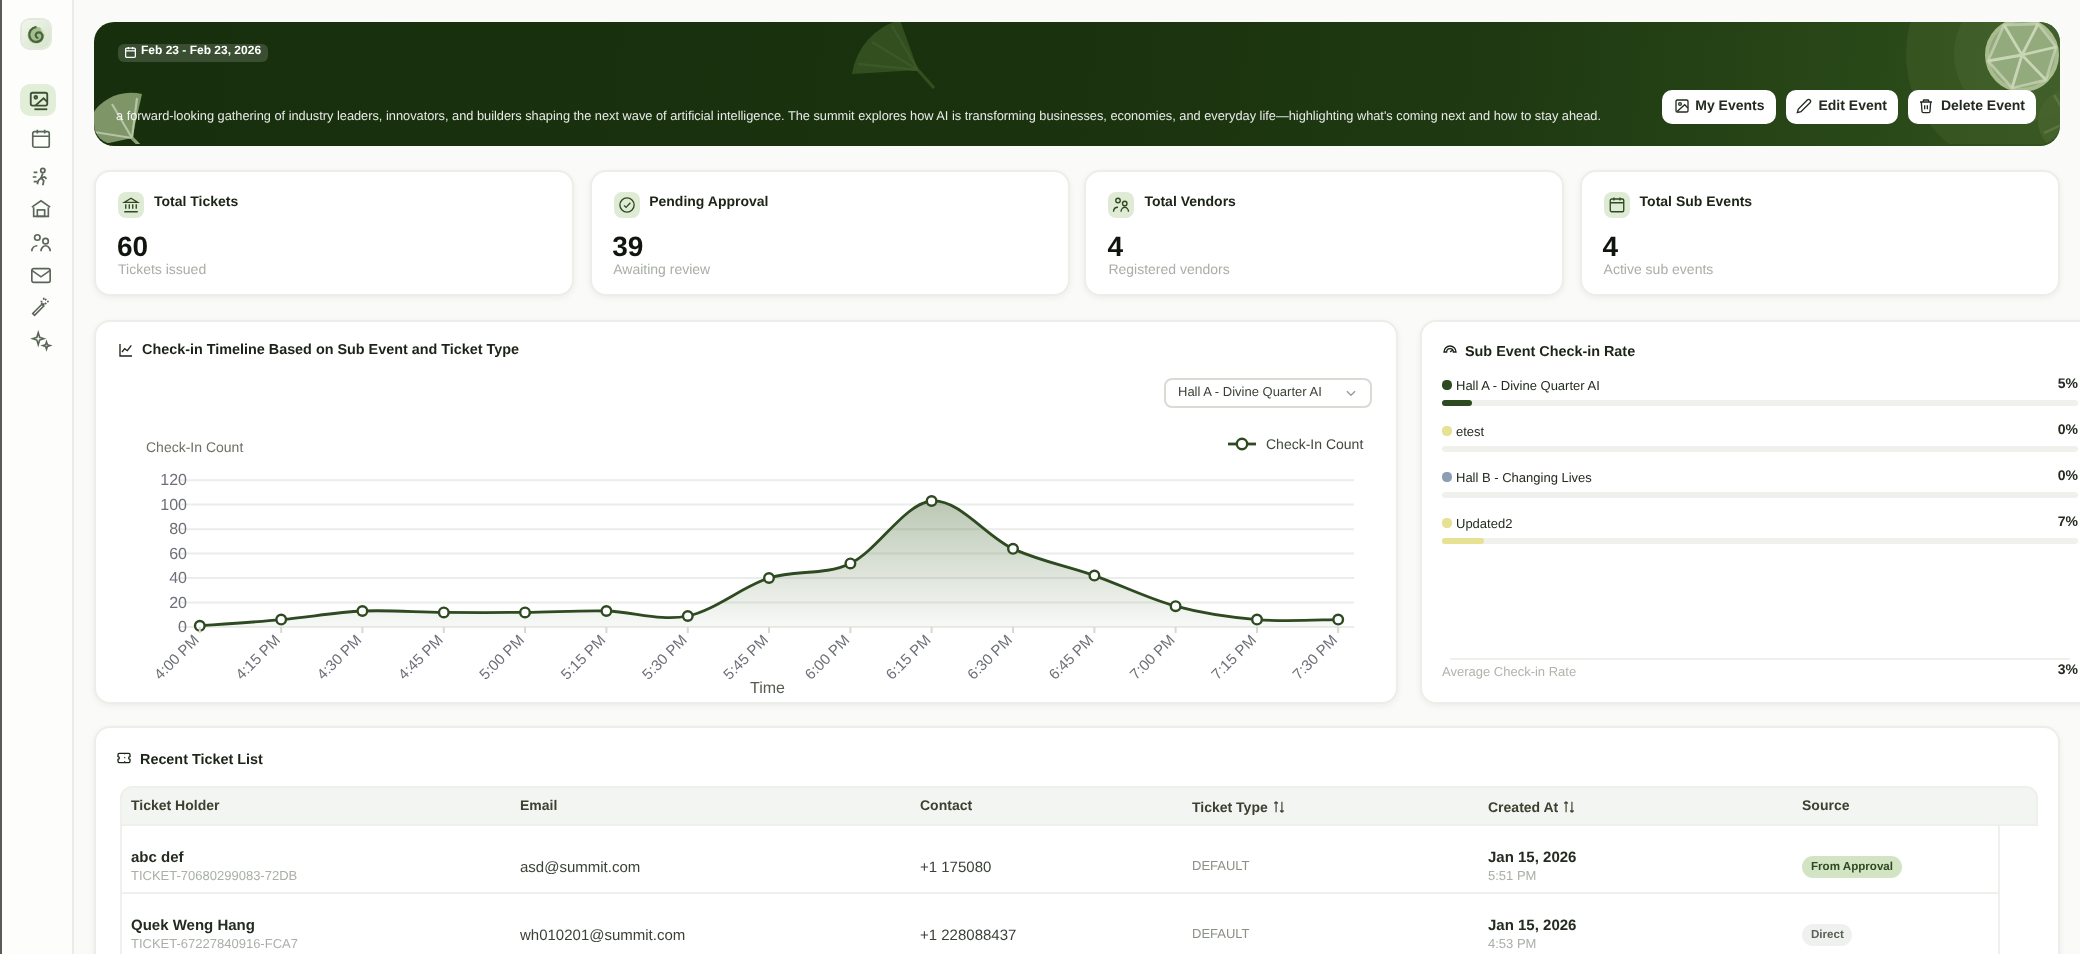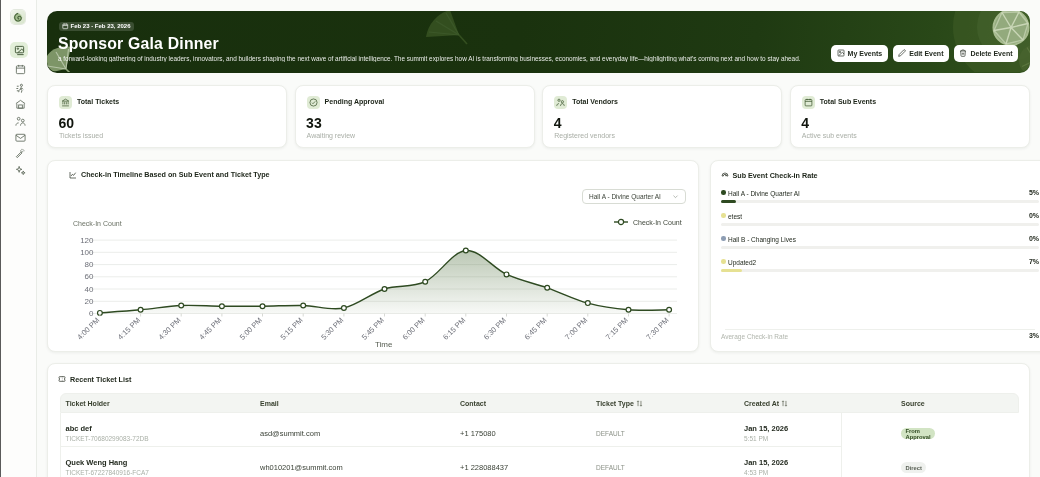--- a/index.html
+++ b/index.html
@@ -38,21 +38,21 @@
 .prow .dot { position:absolute; left:0; top:1px; width:4.5px; height:4.5px; border-radius:50%; }
 .prow .nm { position:absolute; left:7px; top:0.5px; font-size:6.5px; color:#242b20; }
 .prow .pc { position:absolute; right:0; top:0; font-size:7px; font-weight:bold; color:#242b20; }
 .prow .track { position:absolute; left:0; right:0; top:10.5px; height:3px; border-radius:2px; background:#f0f0ed; }
 .prow .fill { position:absolute; left:0; top:10.5px; height:3px; border-radius:2px; }
 .pdivider { position:absolute; left:14px; right:14px; top:168px; border-top:1px solid #eef0ec; }
 .pavg { position:absolute; left:10px; top:172px; font-size:6.5px; color:#b0b5ac; }
 .pavgv { position:absolute; right:10px; top:171px; font-size:7px; font-weight:bold; color:#242b20; }
 .thead { position:absolute; left:12px; top:29px; width:959px; height:20px; background:#f3f5f2; border:1px solid #eef0ec; border-radius:6px 6px 0 0; }
 .th { position:absolute; top:6px; font-size:7px; font-weight:bold; color:#39412f; }
-.trow { position:absolute; left:12px; width:782px; height:34px; border:1px solid #eef0ec; border-top:none; background:#fff; }
+.trow { position:absolute; left:12px; width:940px; height:34px; border:1px solid #eef0ec; border-top:none; background:#fff; }
 .tname { position:absolute; top:11px; font-size:7.5px; font-weight:bold; color:#242b20; }
 .tsub { position:absolute; top:22px; font-size:6.5px; color:#aab0a7; }
 .tmid { position:absolute; top:16px; font-size:7.5px; color:#3a4136; }
 .tdef { position:absolute; top:16.5px; font-size:6.5px; color:#8b9187; }
 .pill { position:absolute; height:11px; border-radius:6px; font-size:5.8px; font-weight:bold; display:flex; align-items:center; padding:0 4.5px; }
 </style>
 </head>
 <body>
 <div class="edge"></div>
 <div class="sidebar">
@@ -149,21 +149,20 @@
             <path d="M0 0 L-19 -3"></path>
         </g>
         <path d="M0 0 L11 11" stroke="#9ab185" stroke-width="1.6"></path>
       </g>
     </g>
   </svg>
   <div class="badge"><svg width="6.5" height="6.5" viewBox="0 0 24 24" fill="none" stroke="#fff" stroke-width="2.4">
         <rect x="3" y="4" width="18" height="17" rx="2"></rect>
         <path d="M8 2v4M16 2v4M3 9h18"></path>
       </svg> Feb 23 - Feb 23, 2026</div>
-  <div class="btitle">Sponsor Gala Dinner</div>
   <div class="bdesc">a forward-looking gathering of industry leaders, innovators, and builders shaping the next wave of artificial intelligence. The summit explores how AI is transforming businesses, economies, and everyday life—highlighting what's coming next and how to stay ahead.</div>
   <div class="bbtns">
     <div class="bbtn"><svg width="8" height="8" viewBox="0 0 24 24" fill="none" stroke="#232a20" stroke-width="2">
           <rect x="3" y="3" width="18" height="18" rx="2"></rect>
           <circle cx="9" cy="9" r="2"></circle>
           <path d="M21 15l-5-5-11 10"></path>
         </svg>My Events</div>
     <div class="bbtn"><svg width="8" height="8" viewBox="0 0 24 24" fill="none" stroke="#232a20" stroke-width="2">
           <path d="M17 3a2.8 2.8 0 1 1 4 4L7.5 20.5 2 22l1.5-5.5Z"></path>
         </svg>Edit Event</div>
@@ -187,21 +186,21 @@
     <div class="sub">Tickets issued</div>
 </div>
 <div class="stat" style="left:294.6px;">
   <div class="chip">
       <svg width="9" height="9" viewBox="0 0 24 24" fill="none" stroke="#2f4a22" stroke-width="1.8">
         <circle cx="12" cy="12" r="9.5"></circle>
         <path d="M8 12.5l2.7 2.7L16.5 9"></path>
       </svg>
     </div>
     <div class="lab">Pending Approval</div>
-  <div class="num">33</div>
+  <div class="num">39</div>
     <div class="sub">Awaiting review</div>
 </div>
 <div class="stat" style="left:542.2px;">
   <div class="chip">
       <svg width="9" height="9" viewBox="0 0 24 24" fill="none" stroke="#2f4a22" stroke-width="1.8">
         <circle cx="8" cy="6" r="3"></circle>
         <path d="M2 21c0-4 3-6 6-6"></path>
         <circle cx="17" cy="10" r="3"></circle>
         <path d="M12 21c0-4 3-6 5-6s5 2 5 6"></path>
       </svg>
@@ -217,21 +216,21 @@
         <path d="M8 2v4M16 2v4M3 9h18"></path>
         <path d="M8 13h.01M12 13h.01M16 13h.01M8 17h.01M12 17h.01" stroke-width="2.4"></path>
       </svg>
     </div>
     <div class="lab">Total Sub Events</div>
   <div class="num">4</div>
     <div class="sub">Active sub events</div>
 </div>
 
 <div class="card" id="chartcard">
-  <div class="cardtitle" style="left:21px; top:9px;align-items:flex-end;"><svg width="8" height="8" viewBox="0 0 24 24" fill="none" stroke="#1c2418" stroke-width="2">
+  <div class="cardtitle" style="left:11px; top:9px;align-items:flex-end;"><svg width="8" height="8" viewBox="0 0 24 24" fill="none" stroke="#1c2418" stroke-width="2">
         <path d="M3 3v18h18"></path>
         <path d="M6 15l4-5 4 3 6-8"></path>
       </svg>Check-in Timeline Based on Sub Event and Ticket Type</div>
   <div class="select">
       <span>Hall A - Divine Quarter AI</span>
       <svg width="7" height="7" viewBox="0 0 24 24" fill="none" stroke="#9aa096" stroke-width="2.5">
         <path d="M5 9l7 7 7-7"></path>
       </svg>
     </div>
   <svg width="652" height="192" viewBox="0 0 652 192" style="position:absolute;left:0;top:0;">

